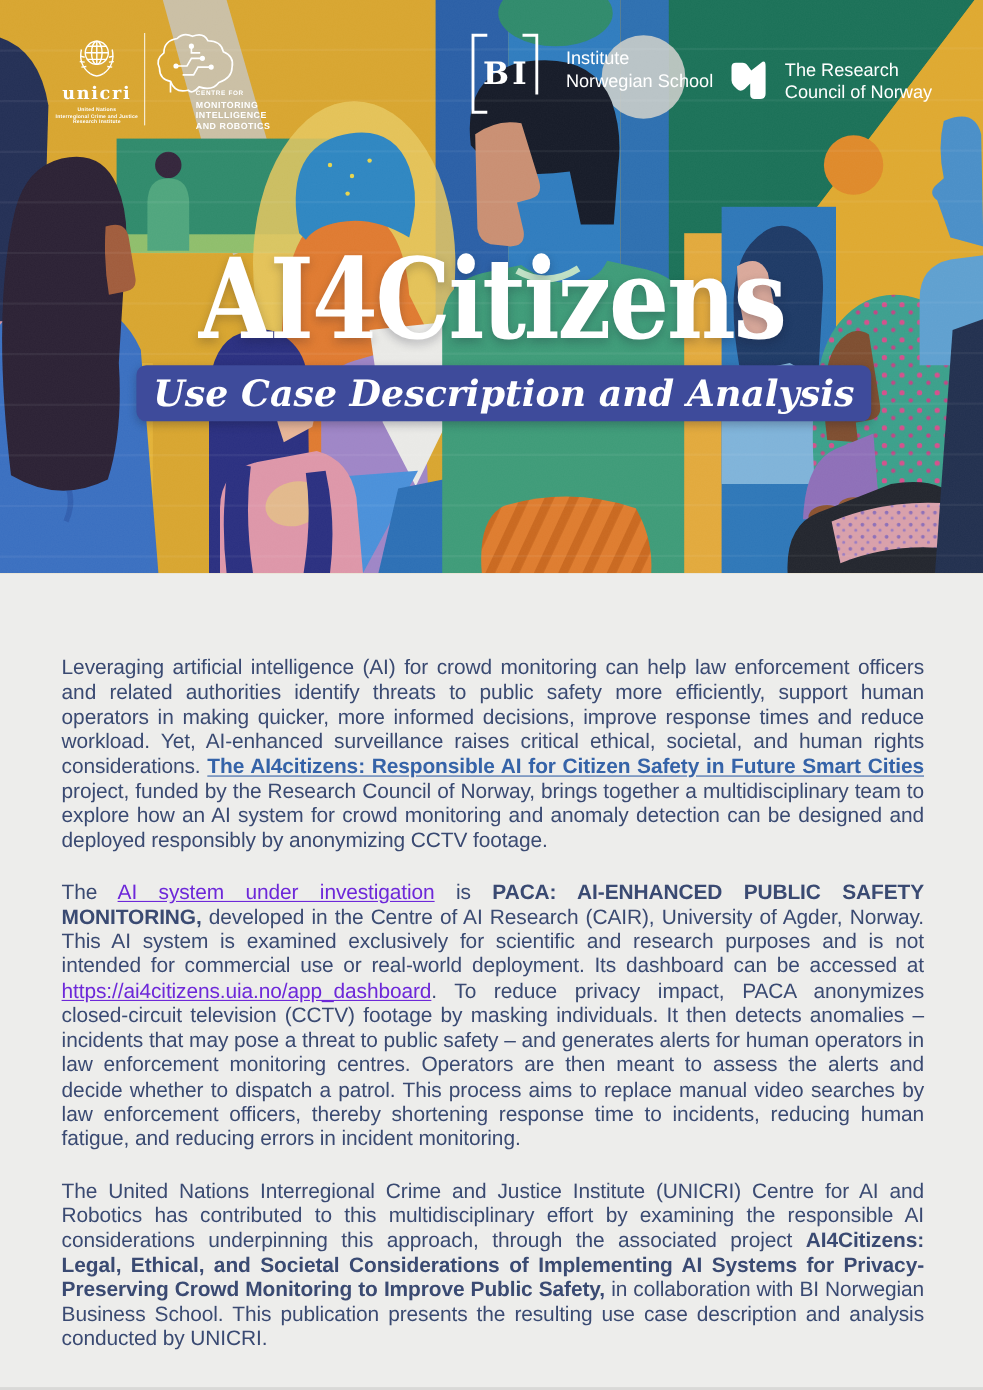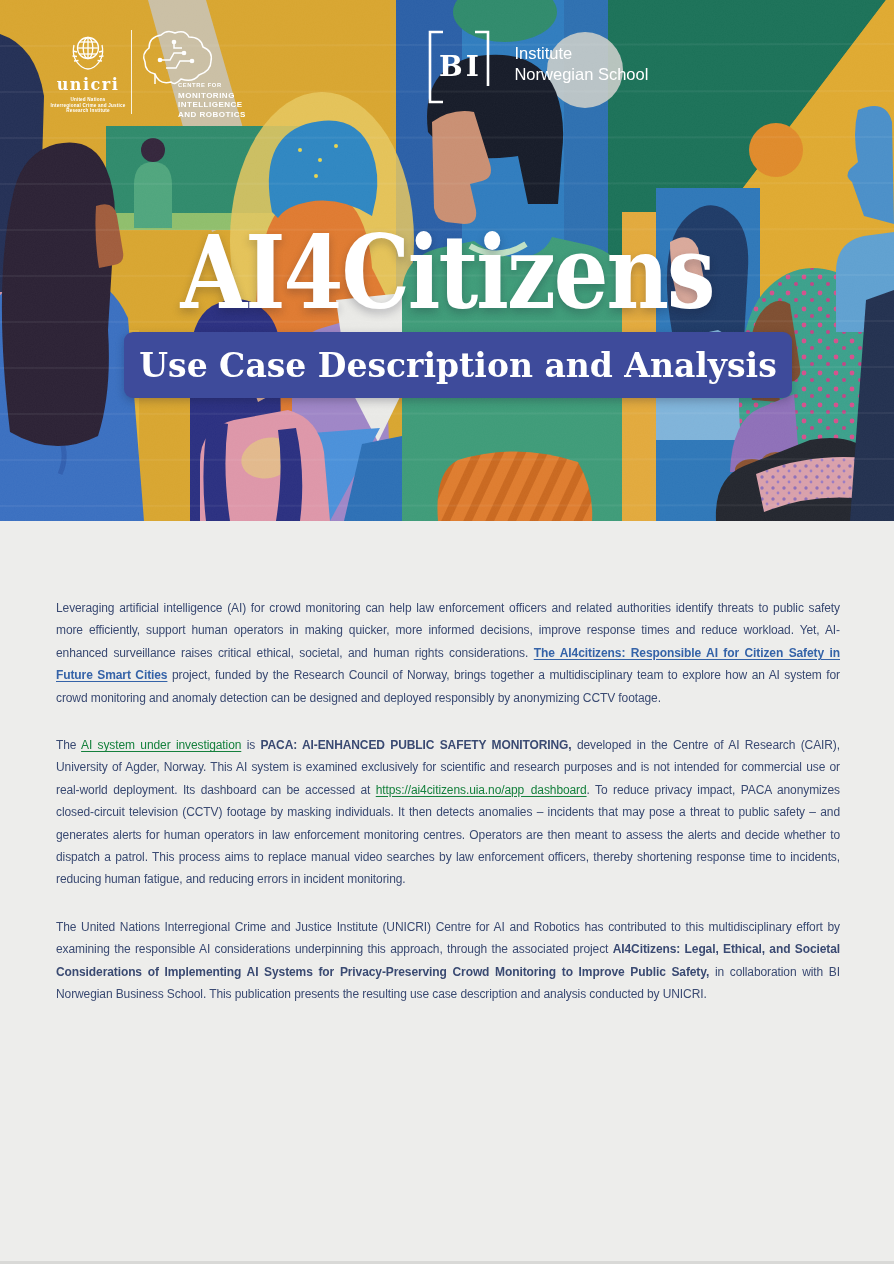--- a/index.html
+++ b/index.html
@@ -33,39 +33,40 @@
   .rcn-text { display:inline-block; vertical-align: top; margin: 1px 0 0 9px; font-size: 16.5px; line-height: 20px; }
 
   .hero-title {
     position: absolute; left: 0; right: 0; top: 222px; text-align: center;
     font-family: "DejaVu Serif", serif; font-weight: 800; font-size: 86px;
     letter-spacing: -2px; color: #fff; line-height: 86px;
     transform: scaleY(1.18); transform-origin: 50% 0;
     text-shadow: 0 3px 8px rgba(20,20,40,.25);
   }
   .hero-banner {
-    position: absolute; left: 124px; top: 332px; width: 668px; height: 66px;
+    position: absolute; left: 124px; top: 332px; width: 668px; height: 51px;
     background: #3E4B9B; border-radius: 9px;
     display: flex; align-items: center; justify-content: center;
     box-shadow: 0 3px 8px rgba(20,20,40,.25);
+    font-style: italic;
   }
   .hero-banner span {
     font-family: "DejaVu Serif", serif; font-weight: 700; font-size: 33px;
     color: #fff; letter-spacing: 0px; white-space: nowrap;
   }
 
   
   .content { padding: 76px 54px 0 56px; }
   .para {
-    font-size: 12px; line-height: 22.4px; color: #3A4A72;
+    font-size: 19px; line-height: 22.4px; color: #3A4A72;
     text-align: justify; letter-spacing: -0.1px; margin-bottom: 25px;
   }
   .seg-normal { }
   .seg-bold { font-weight: 700; }
-  a.seg-link, a.seg-link-bold { color: #15803d; text-decoration: underline; text-underline-offset: 2px; }
+  a.seg-link, a.seg-link-bold { color: #6d28d9; text-decoration: underline; text-underline-offset: 2px; }
   a.seg-link-bold { font-weight: 700; color: #3563A8; }
 
   .bottom-edge { position:absolute; left:0; bottom:0; width:100%; height:3px; background:#D9D9D7; }
 </style>
 </head>
 <body>
 
 <div class="page">
 
   <div class="hero">
@@ -234,20 +235,29 @@
             <path d="M51,4 L64,4 L64,58"></path>
           </svg>
           <span class="bi-initials">BI</span>
         </span>
         <span class="bi-text">
           <div>Institute</div>
           <div>Norwegian School</div>
         </span>
       </div>
 
+      <div class="logo logo-rcn">
+        <svg width="38" height="40" viewBox="0 0 38 40">
+          <path fill="#FFFFFF" d="M3,8 Q3,4 7,4 L13,4 Q16,4 18,7 L21,11 L30,4 Q34,1 34,7 L34,32 Q34,37 29,37 L24,37 Q20,37 20,33 L20,23 L15,28 Q11,31 8,28 L5,25 Q3,23 3,20 Z"></path>
+        </svg>
+        <span class="rcn-text">
+          <div>The Research</div>
+          <div>Council of Norway</div>
+        </span>
+      </div>
     </div>
 
     <h1 class="hero-title">AI4Citizens</h1>
 
     <div class="hero-banner" style="background: rgb(62, 75, 155);">
       <span>Use Case Description and Analysis</span>
     </div>
   </div>
 
   <main class="content">

